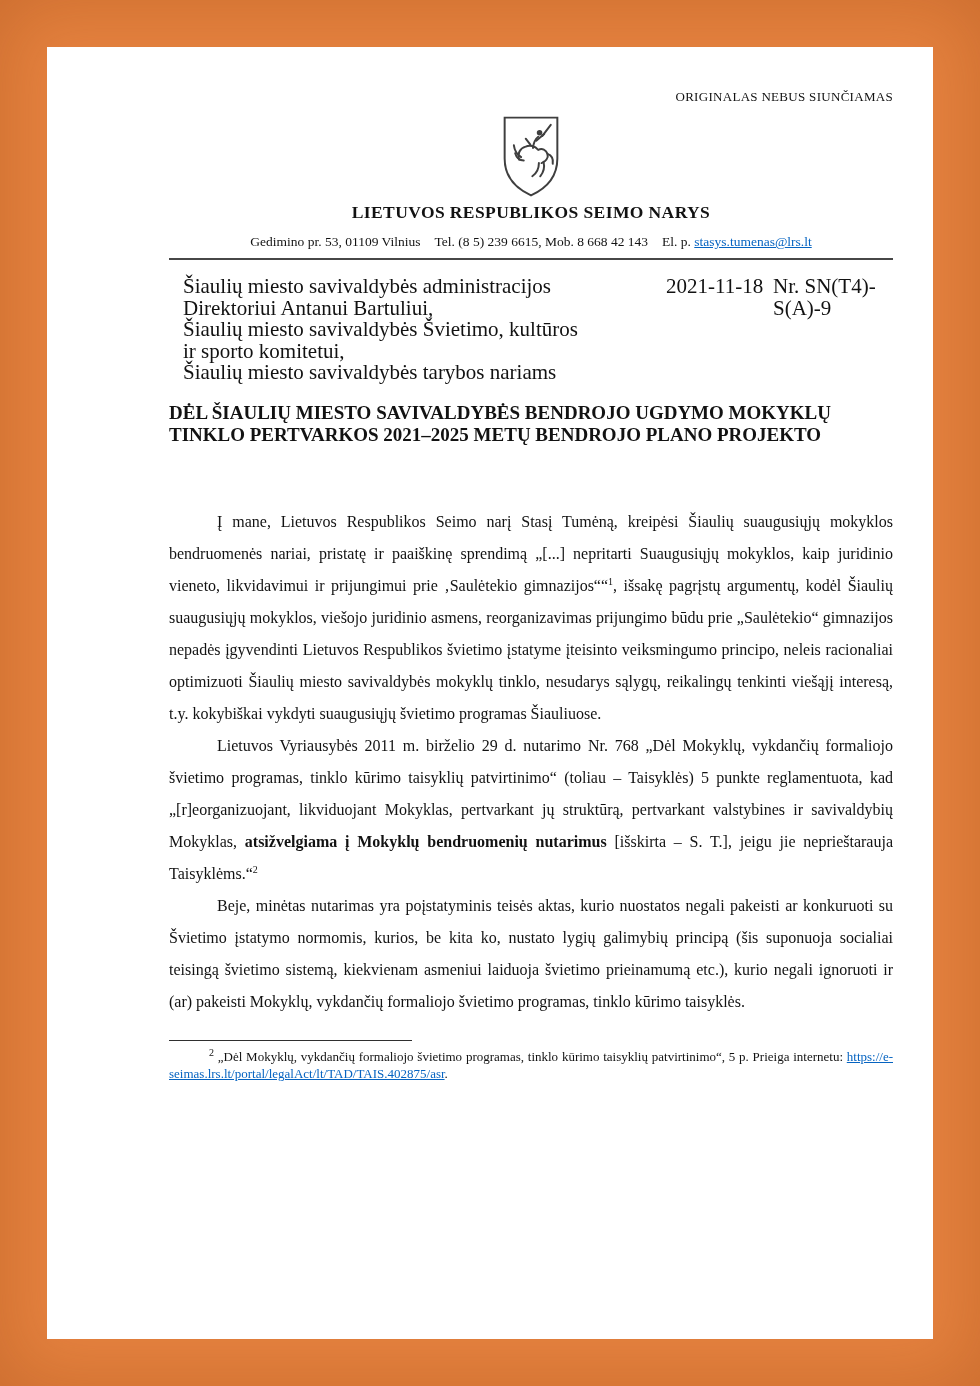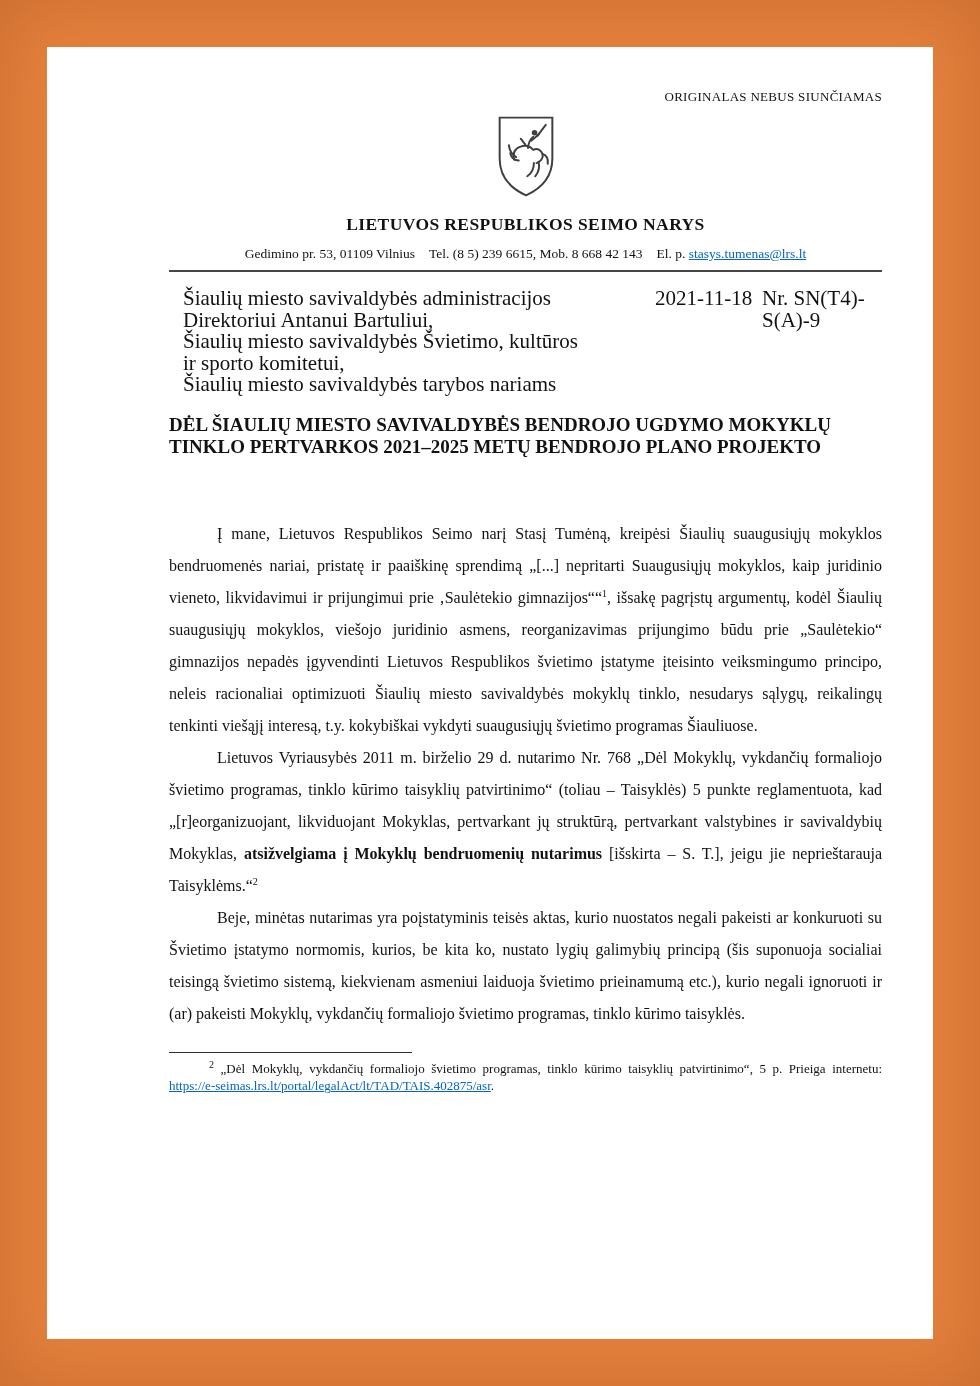--- a/index.html
+++ b/index.html
@@ -8,26 +8,26 @@
   }
   html,body{margin:0;padding:0;}
   body{background:#fff;}
   .frame{
     width:980px;height:1386px;box-sizing:border-box;padding:47px;
     background:var(--border-color,#e5823f);
     box-shadow:inset 0 0 80px rgba(140,55,5,.30);
   }
   .page{
     width:100%;height:100%;box-sizing:border-box;background:#ffffff;
-    padding:42px 51px 28px 122px;overflow:hidden;
+    padding:42px 40px 28px 122px;overflow:hidden;
     font-family:"Liberation Serif","DejaVu Serif",serif;color:#121212;
   }
   .top-note{text-align:right;font-size:13px;letter-spacing:.3px;}
   .crest-wrap{text-align:center;margin-top:10px;}
-  .org-title{text-align:center;font-size:17.5px;font-weight:bold;letter-spacing:.4px;margin-top:12px;}
+  .org-title{text-align:center;font-size:17.5px;font-weight:bold;letter-spacing:.4px;}
   .contact-line{text-align:center;font-size:13.5px;margin-top:11px;white-space:nowrap;}
   .contact-line .grp{margin:0 7px;}
   hr.head-rule{border:none;border-top:2.4px solid #474747;margin:8px 0 0 0;}
   .addr-row{display:flex;margin-top:16px;font-size:21px;line-height:21.6px;}
   .recipients{flex:1 1 auto;padding-left:14px;}
   .doc-date{width:107px;flex:0 0 auto;}
   .doc-num{width:120px;flex:0 0 auto;}
   .subject{margin-top:18px;font-weight:bold;font-size:19px;line-height:22px;}
   .body-block{margin-top:60px;}
   .body-par{margin:0;font-size:16px;line-height:32px;text-align:justify;text-indent:48px;}

